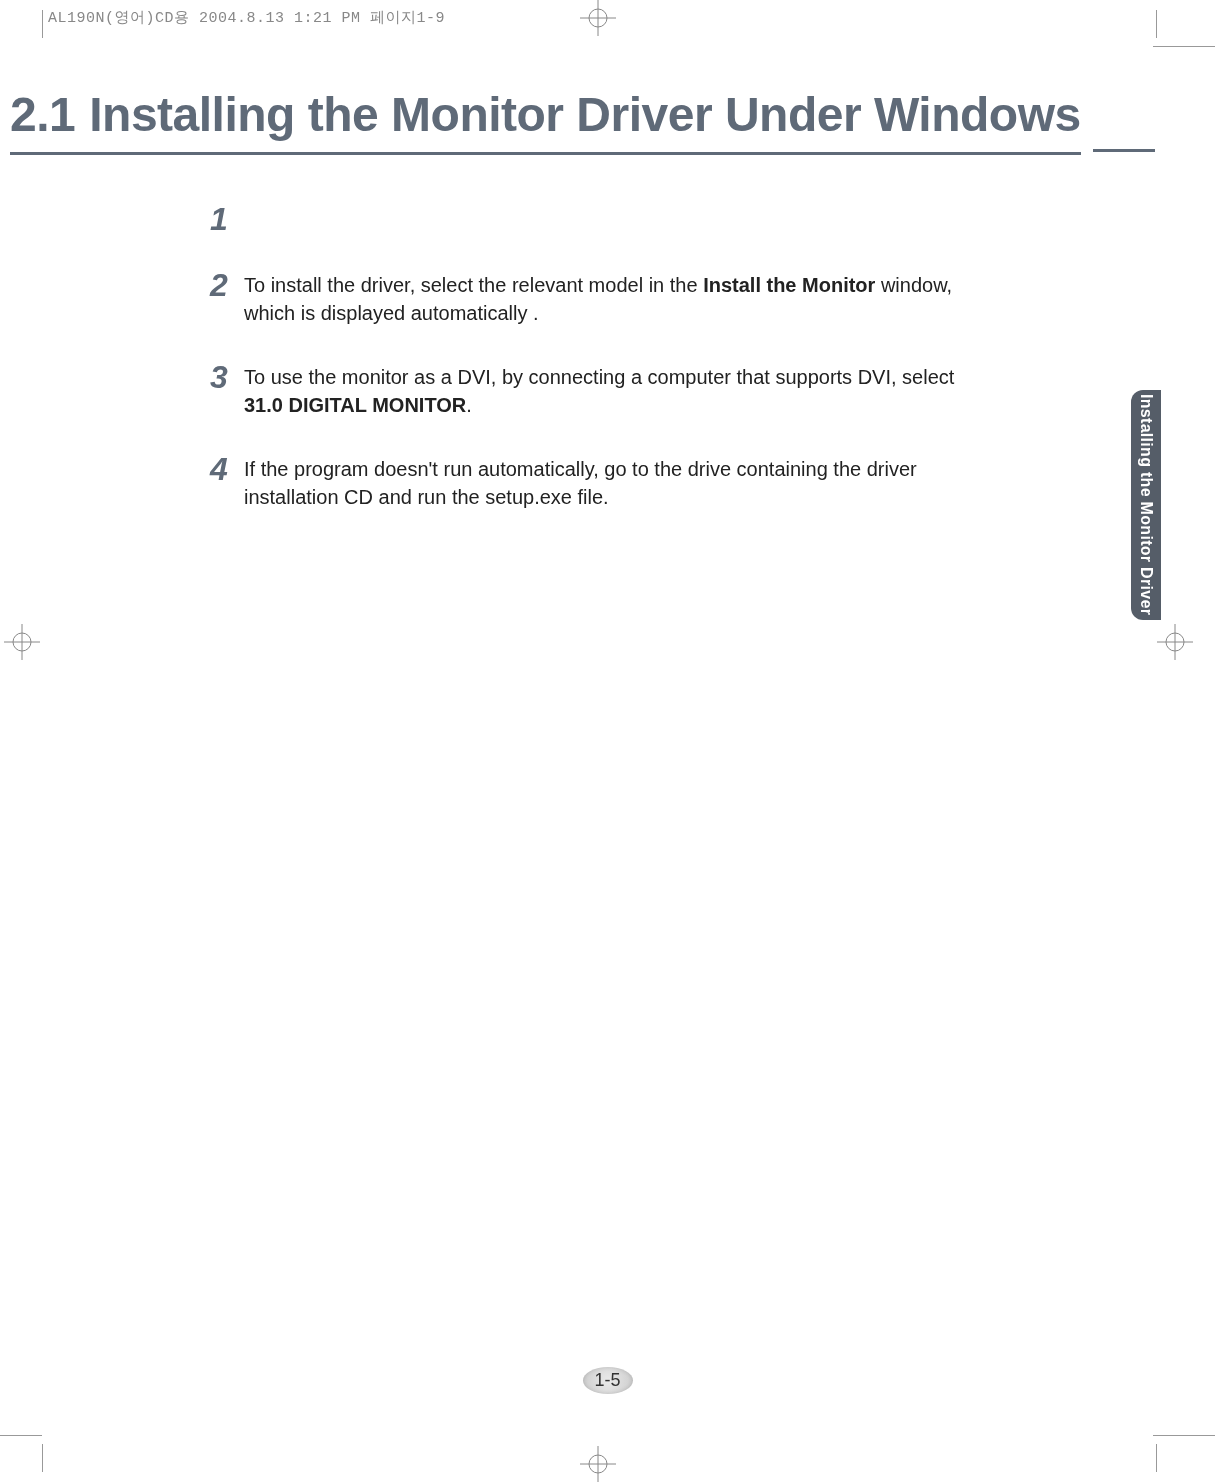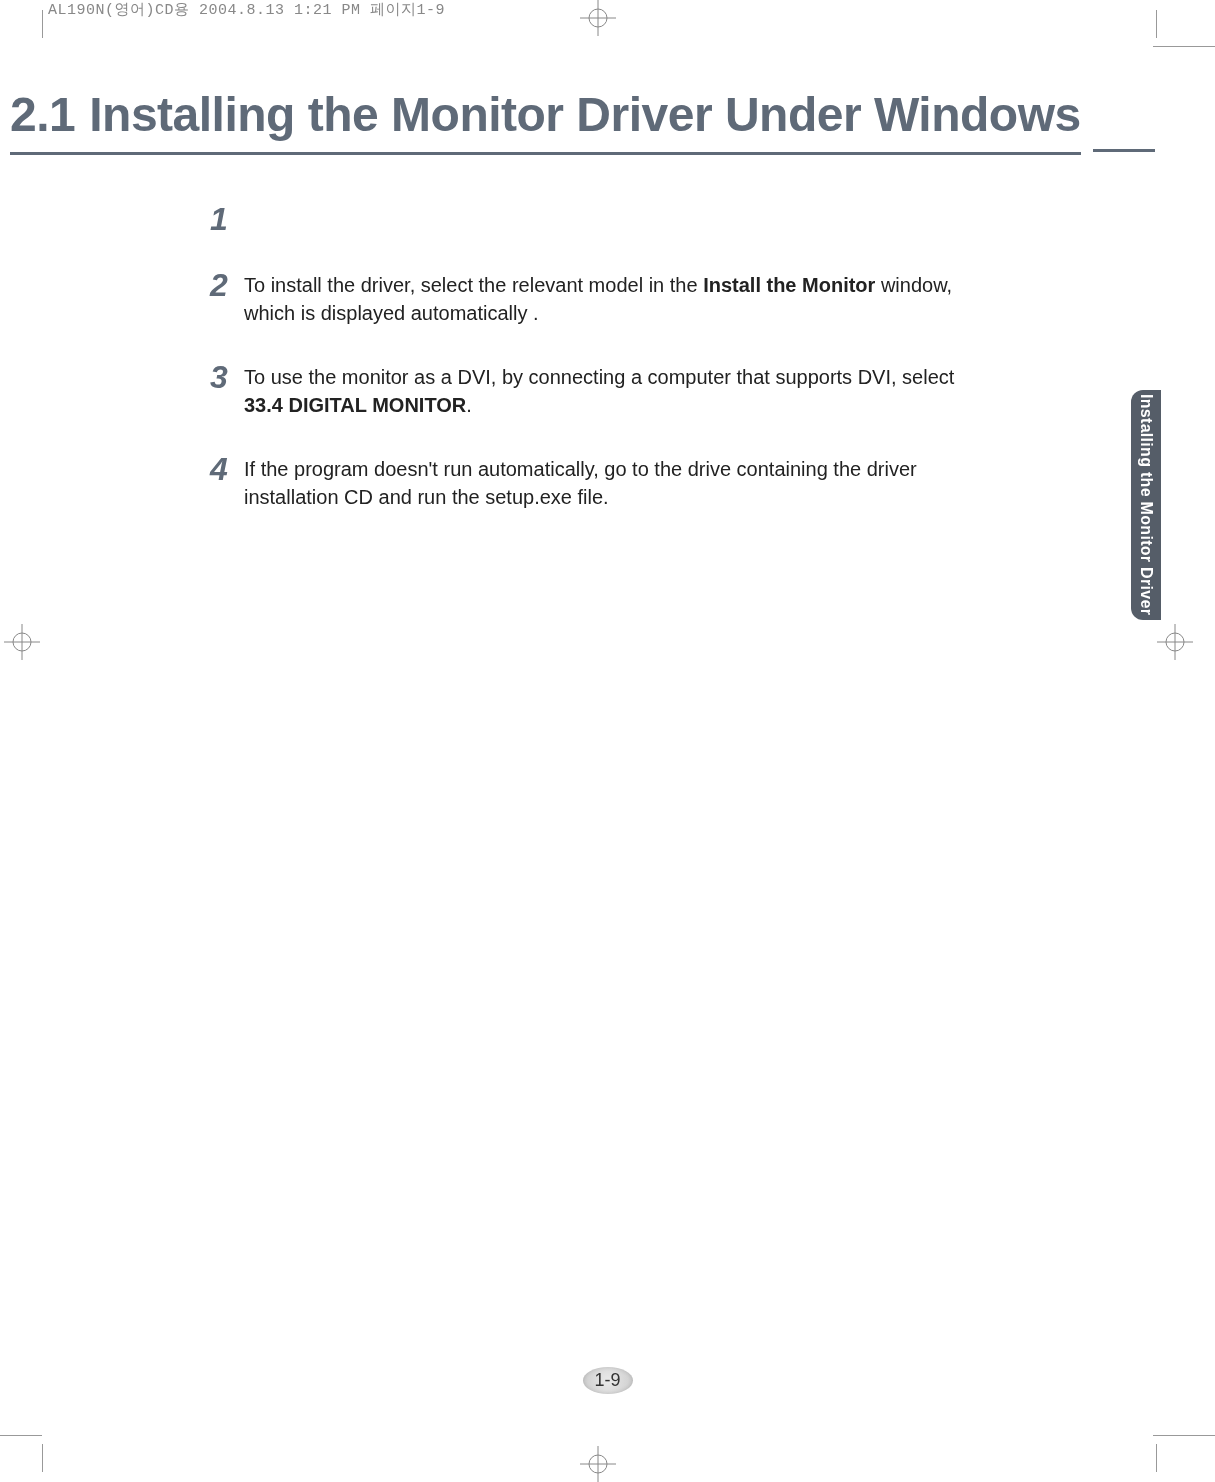--- a/index.html
+++ b/index.html
@@ -10,21 +10,21 @@
     body {
       font-family: Arial, Helvetica, sans-serif;
       width: 1215px;
       height: 1482px;
       background: #fff;
       position: relative;
       color: #000;
     }
     .print-header {
       position: absolute;
-      top: 0;
+      top: 8px;
       left: 48px;
       font-size: 15px;
       color: #888;
       letter-spacing: 0.5px;
       font-family: "Courier New", monospace;
     }
     .crop-mark {
       position: absolute;
       background: #000;
     }
@@ -212,31 +212,31 @@
     <div class="step">
       <div class="step-number">2</div>
       <div class="step-text">
         <span>To install the driver, select the relevant model in the </span><span class="bold">Install the Monitor</span><span> window, which is displayed automatically .</span>
       </div>
     </div>
 
     <div class="step">
       <div class="step-number">3</div>
       <div class="step-text">
-        <span>To use the monitor as a DVI, by connecting a computer that supports DVI, select </span><span class="bold">33.4 DIGITAL MONITOR</span><span>.</span>
+        <span>To use the monitor as a DVI, by connecting a computer that supports DVI, select </span><span class="bold">31.0 DIGITAL MONITOR</span><span>.</span>
       </div>
     </div>
 
     <div class="step">
       <div class="step-number">4</div>
       <div class="step-text">
         <span>If the program doesn't run automatically, go to the drive containing the driver installation CD and run the setup.exe file.</span><span class="bold"></span><span></span>
       </div>
     </div>
 
   </div>
 </div>
 
 <div class="side-tab">
   <div class="side-tab-text">Installing the Monitor Driver</div>
 </div>
 
-<div class="page-number">1-9</div>
+<div class="page-number">1-5</div>
 
 </body></html>

